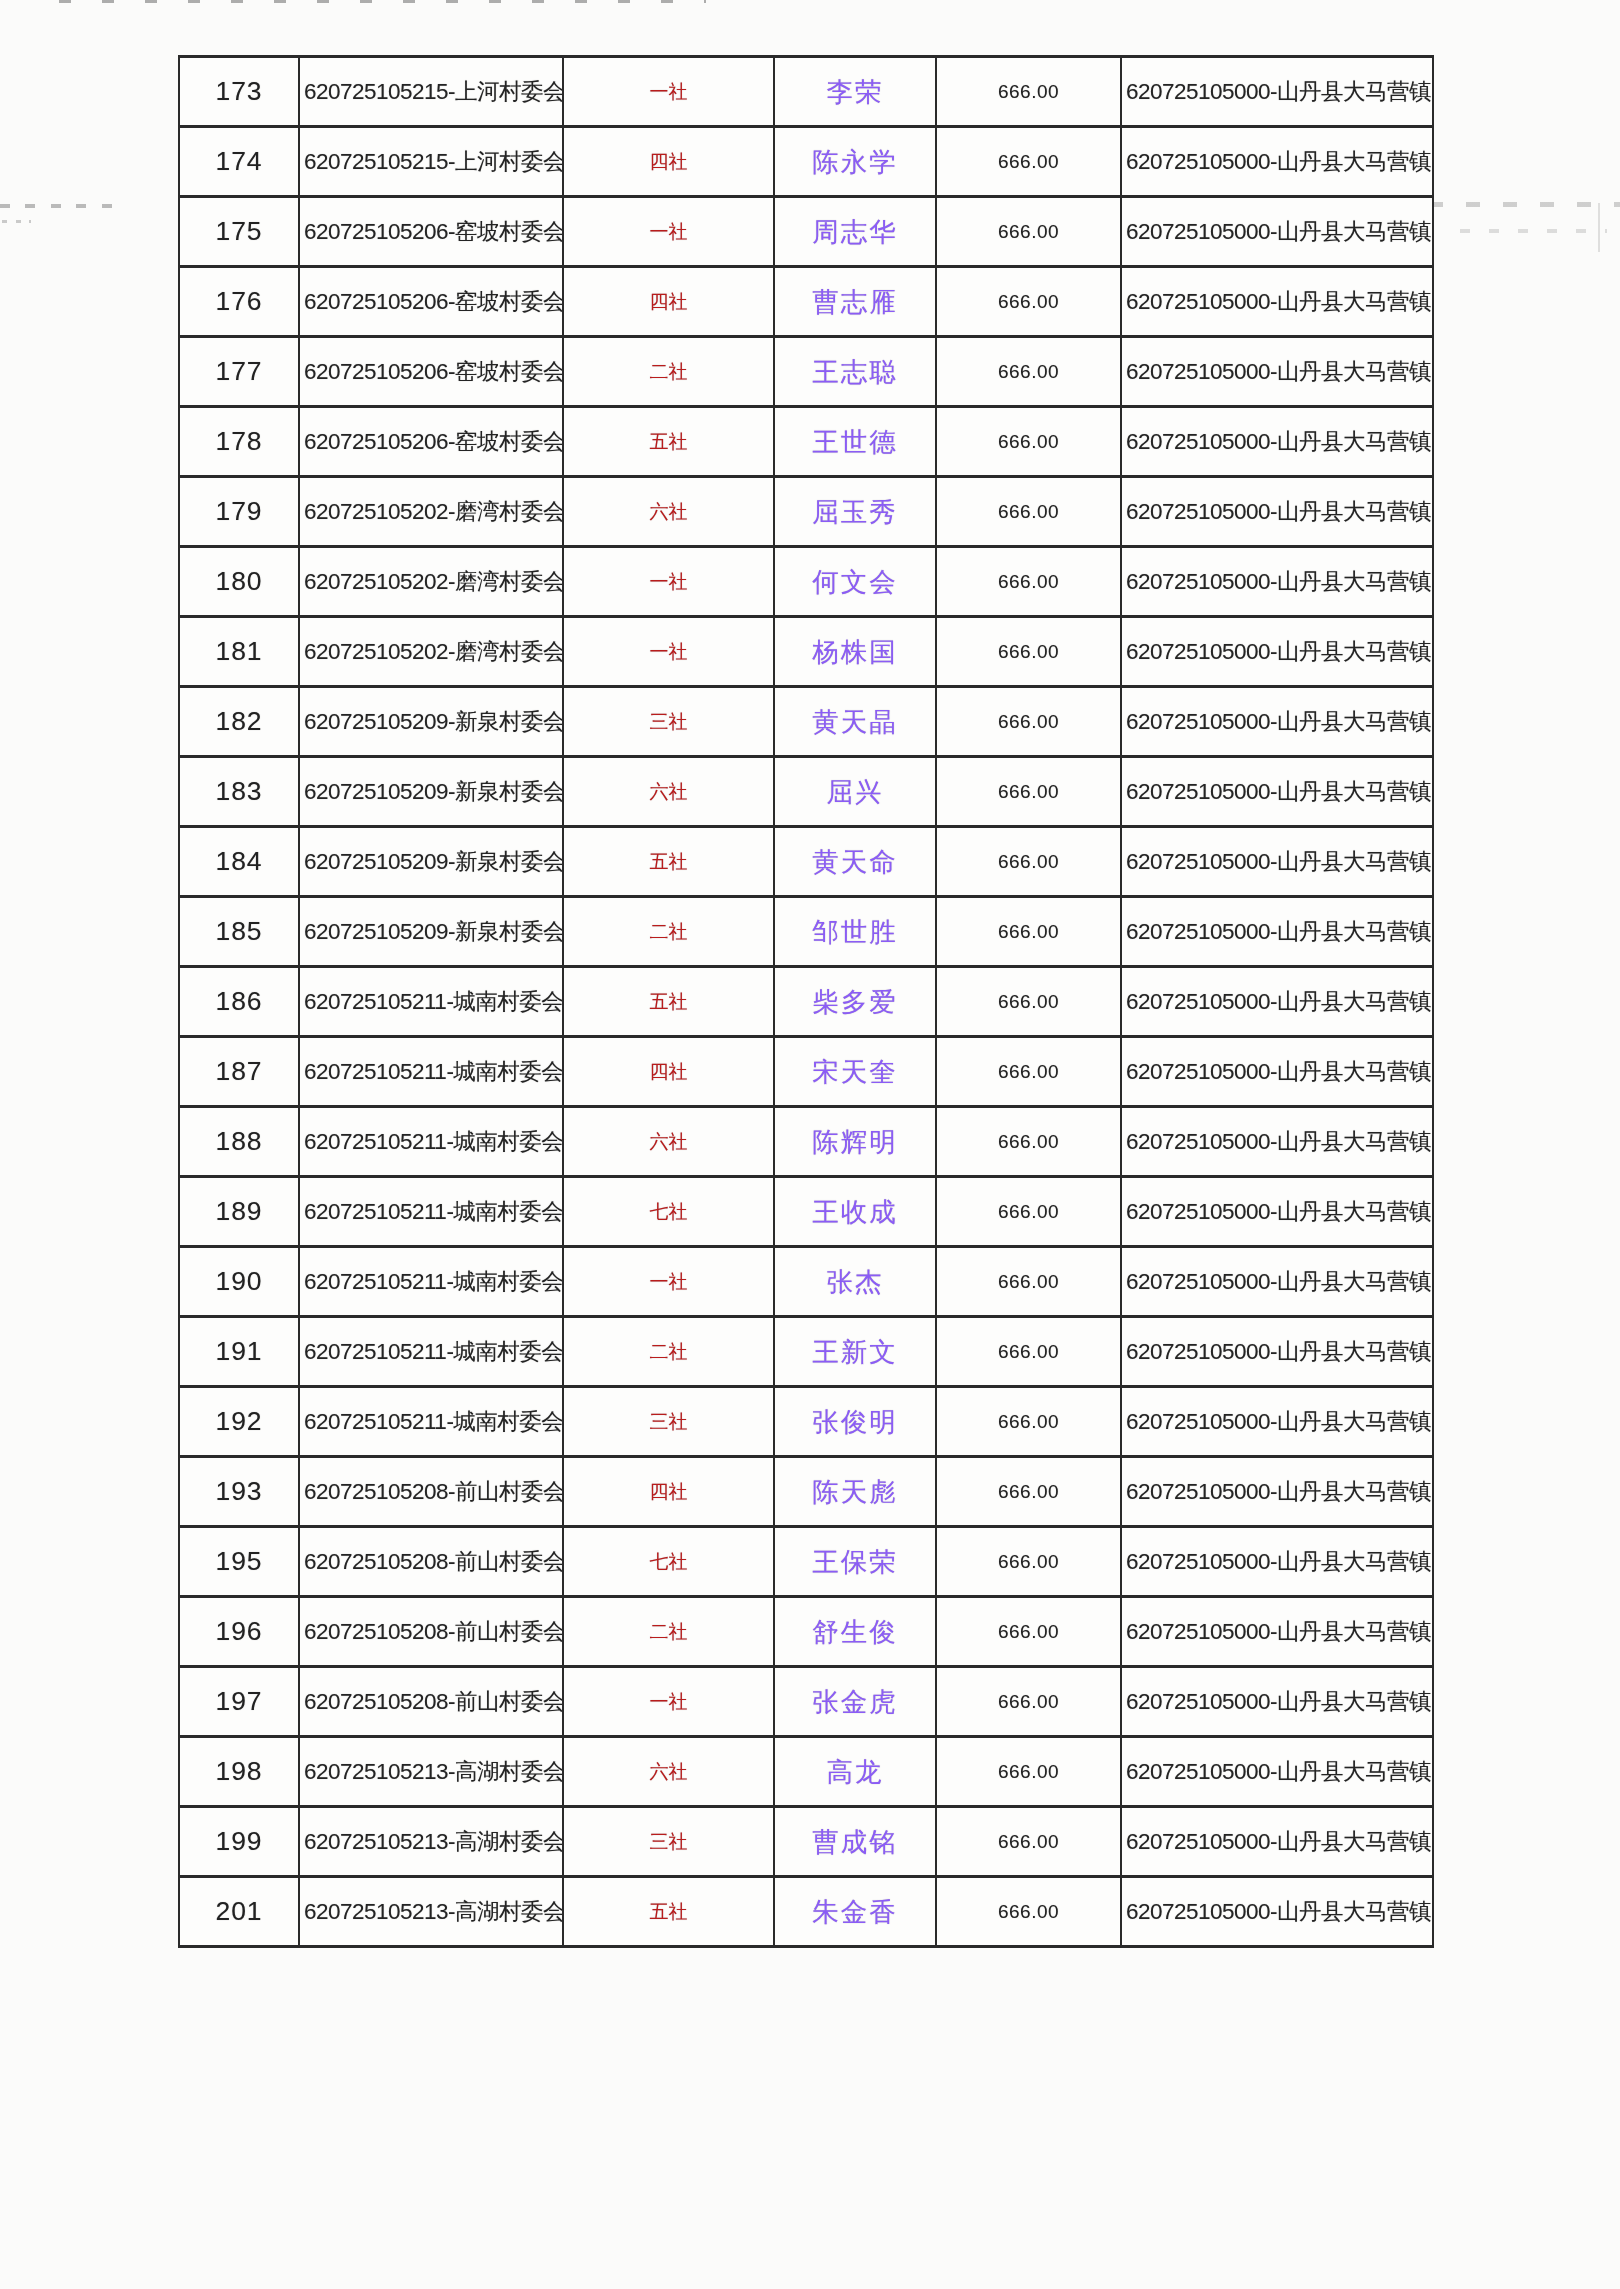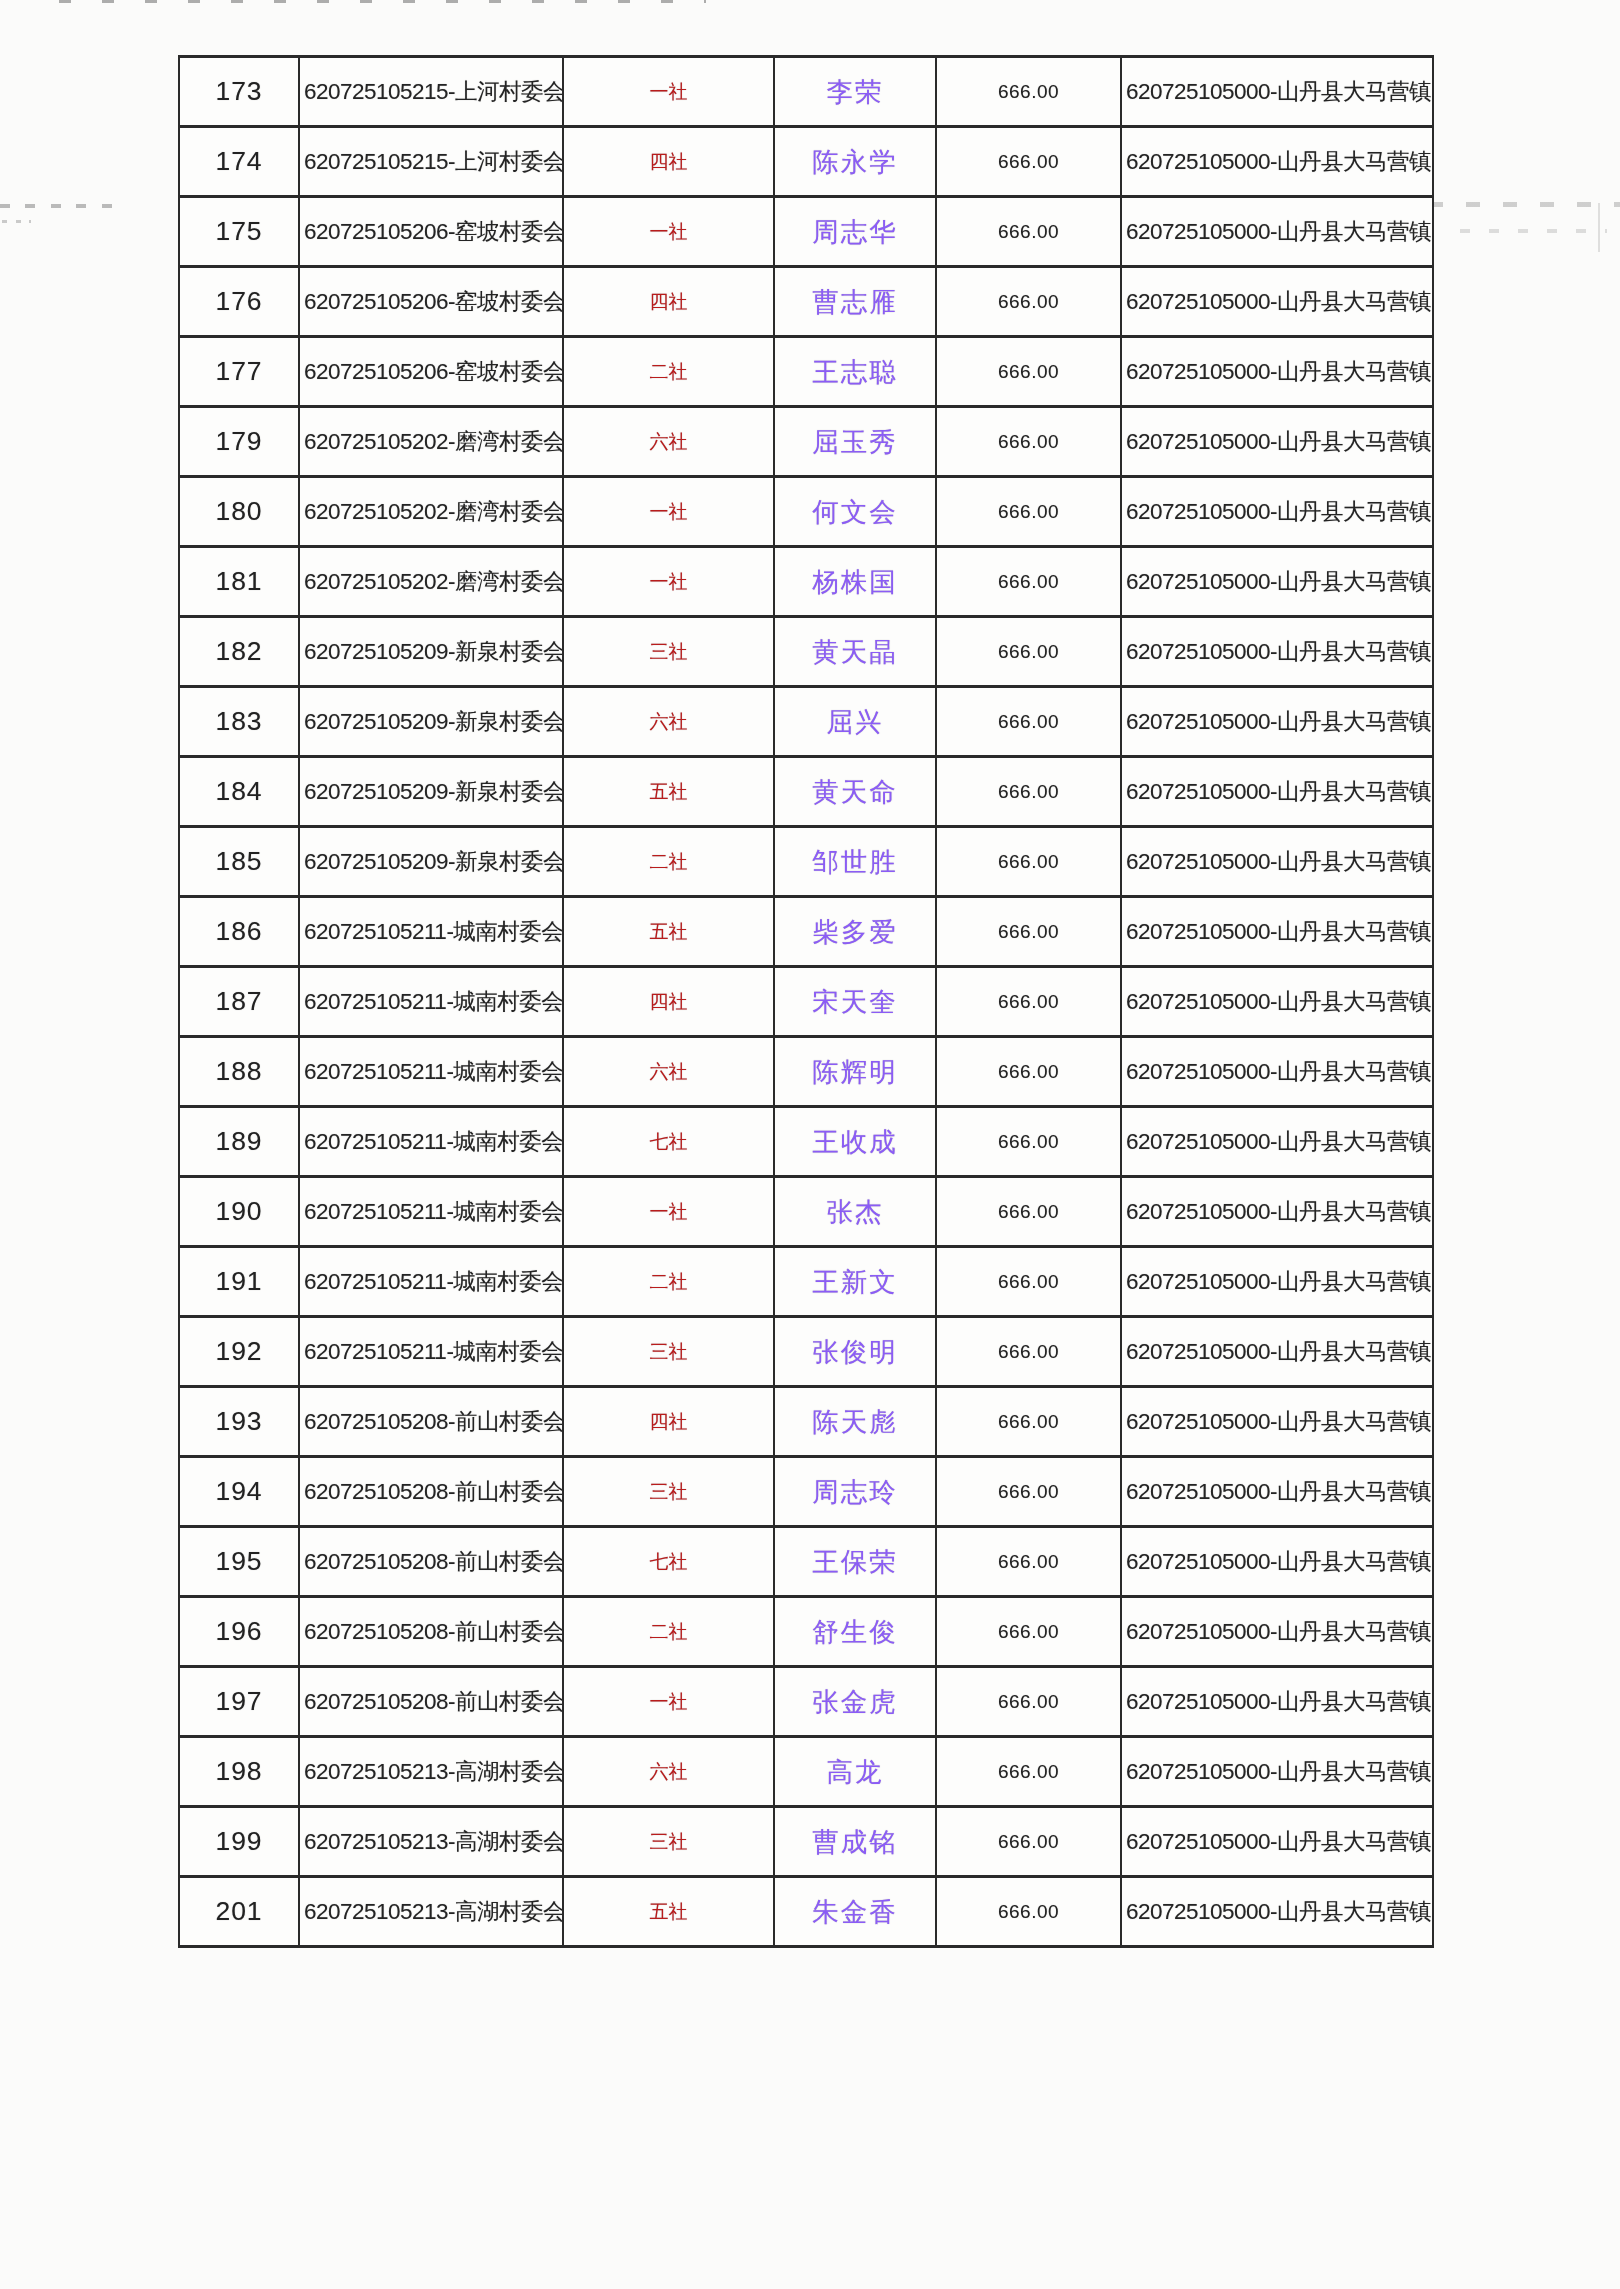--- a/index.html
+++ b/index.html
@@ -133,20 +133,28 @@
     </tr>
         <tr>
       <td class="c-seq">177</td>
       <td class="c-village">620725105206-窑坡村委会</td>
       <td class="c-group">二社</td>
       <td class="c-name">王志聪</td>
       <td class="c-amount">666.00</td>
       <td class="c-town">620725105000-山丹县大马营镇</td>
     </tr>
         <tr>
+      <td class="c-seq">178</td>
+      <td class="c-village">620725105206-窑坡村委会</td>
+      <td class="c-group">五社</td>
+      <td class="c-name">王世德</td>
+      <td class="c-amount">666.00</td>
+      <td class="c-town">620725105000-山丹县大马营镇</td>
+    </tr>
+        <tr>
       <td class="c-seq">179</td>
       <td class="c-village">620725105202-磨湾村委会</td>
       <td class="c-group">六社</td>
       <td class="c-name">屈玉秀</td>
       <td class="c-amount">666.00</td>
       <td class="c-town">620725105000-山丹县大马营镇</td>
     </tr>
         <tr>
       <td class="c-seq">180</td>
       <td class="c-village">620725105202-磨湾村委会</td>
@@ -253,28 +261,20 @@
     </tr>
         <tr>
       <td class="c-seq">193</td>
       <td class="c-village">620725105208-前山村委会</td>
       <td class="c-group">四社</td>
       <td class="c-name">陈天彪</td>
       <td class="c-amount">666.00</td>
       <td class="c-town">620725105000-山丹县大马营镇</td>
     </tr>
         <tr>
-      <td class="c-seq">194</td>
-      <td class="c-village">620725105208-前山村委会</td>
-      <td class="c-group">三社</td>
-      <td class="c-name">周志玲</td>
-      <td class="c-amount">666.00</td>
-      <td class="c-town">620725105000-山丹县大马营镇</td>
-    </tr>
-        <tr>
       <td class="c-seq">195</td>
       <td class="c-village">620725105208-前山村委会</td>
       <td class="c-group">七社</td>
       <td class="c-name">王保荣</td>
       <td class="c-amount">666.00</td>
       <td class="c-town">620725105000-山丹县大马营镇</td>
     </tr>
         <tr>
       <td class="c-seq">196</td>
       <td class="c-village">620725105208-前山村委会</td>

